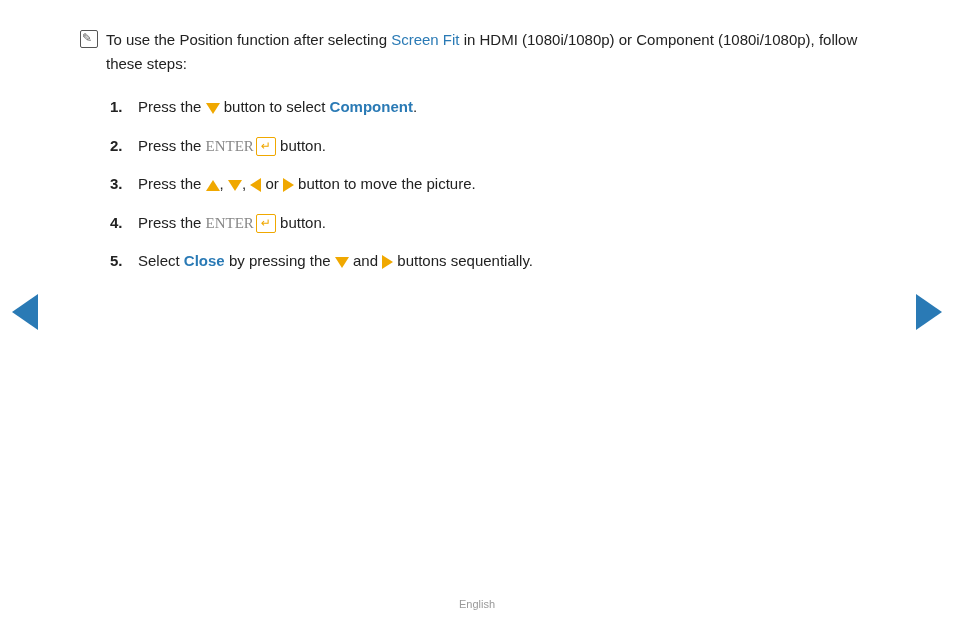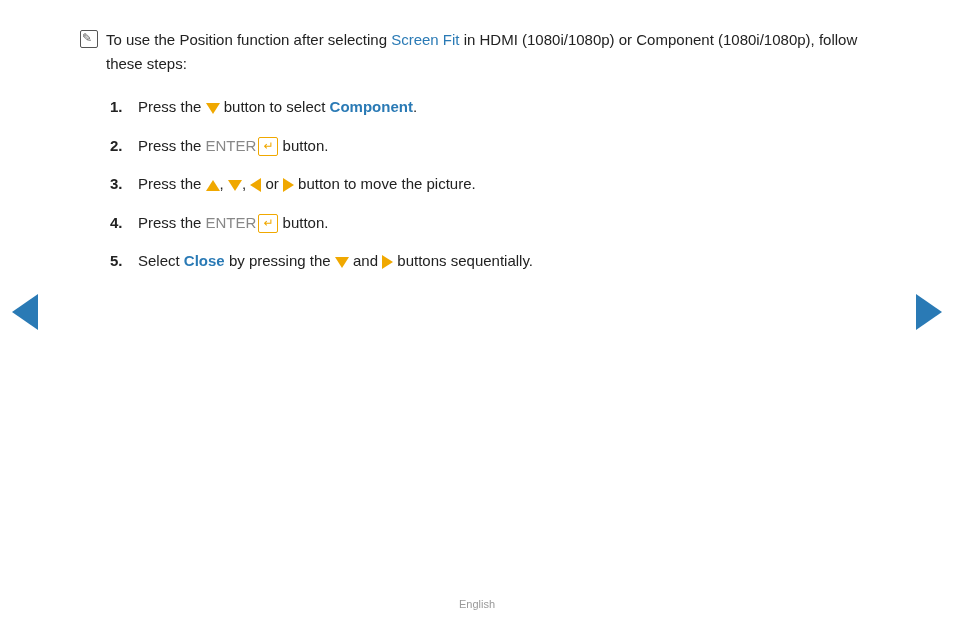--- a/index.html
+++ b/index.html
@@ -67,21 +67,21 @@
       flex: 1;
     }
 
     .highlight-blue {
       color: #2a7ab5;
       font-weight: bold;
     }
 
     .enter-label {
       color: #888;
-      font-family: Liberation Sans, sans-serif;
+      font-family: Liberation Serif, serif;
     }
 
     
     .enter-btn-icon {
       display: inline-block;
       border: 1.5px solid #f0a800;
       padding: 1px 4px;
       font-size: 12px;
       color: #f0a800;
       vertical-align: middle;

